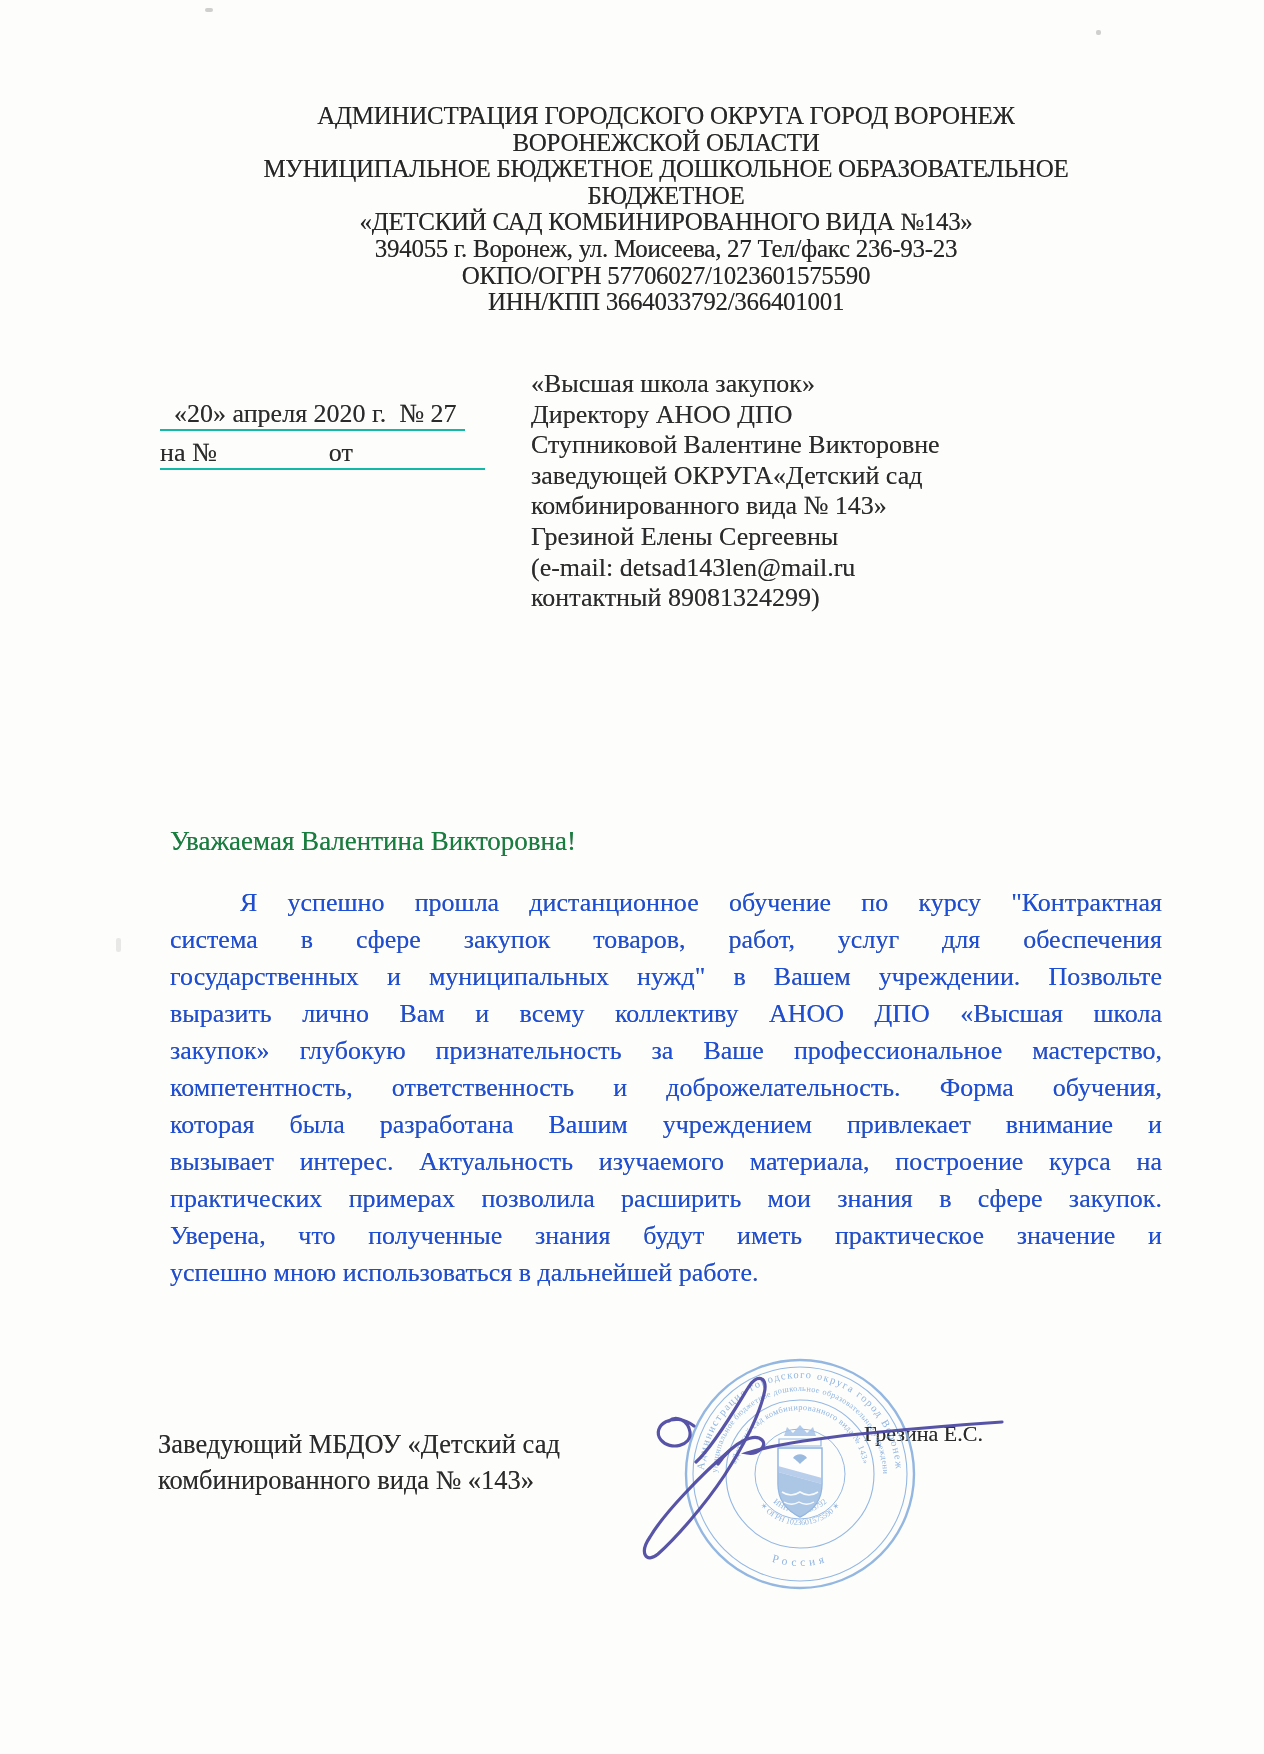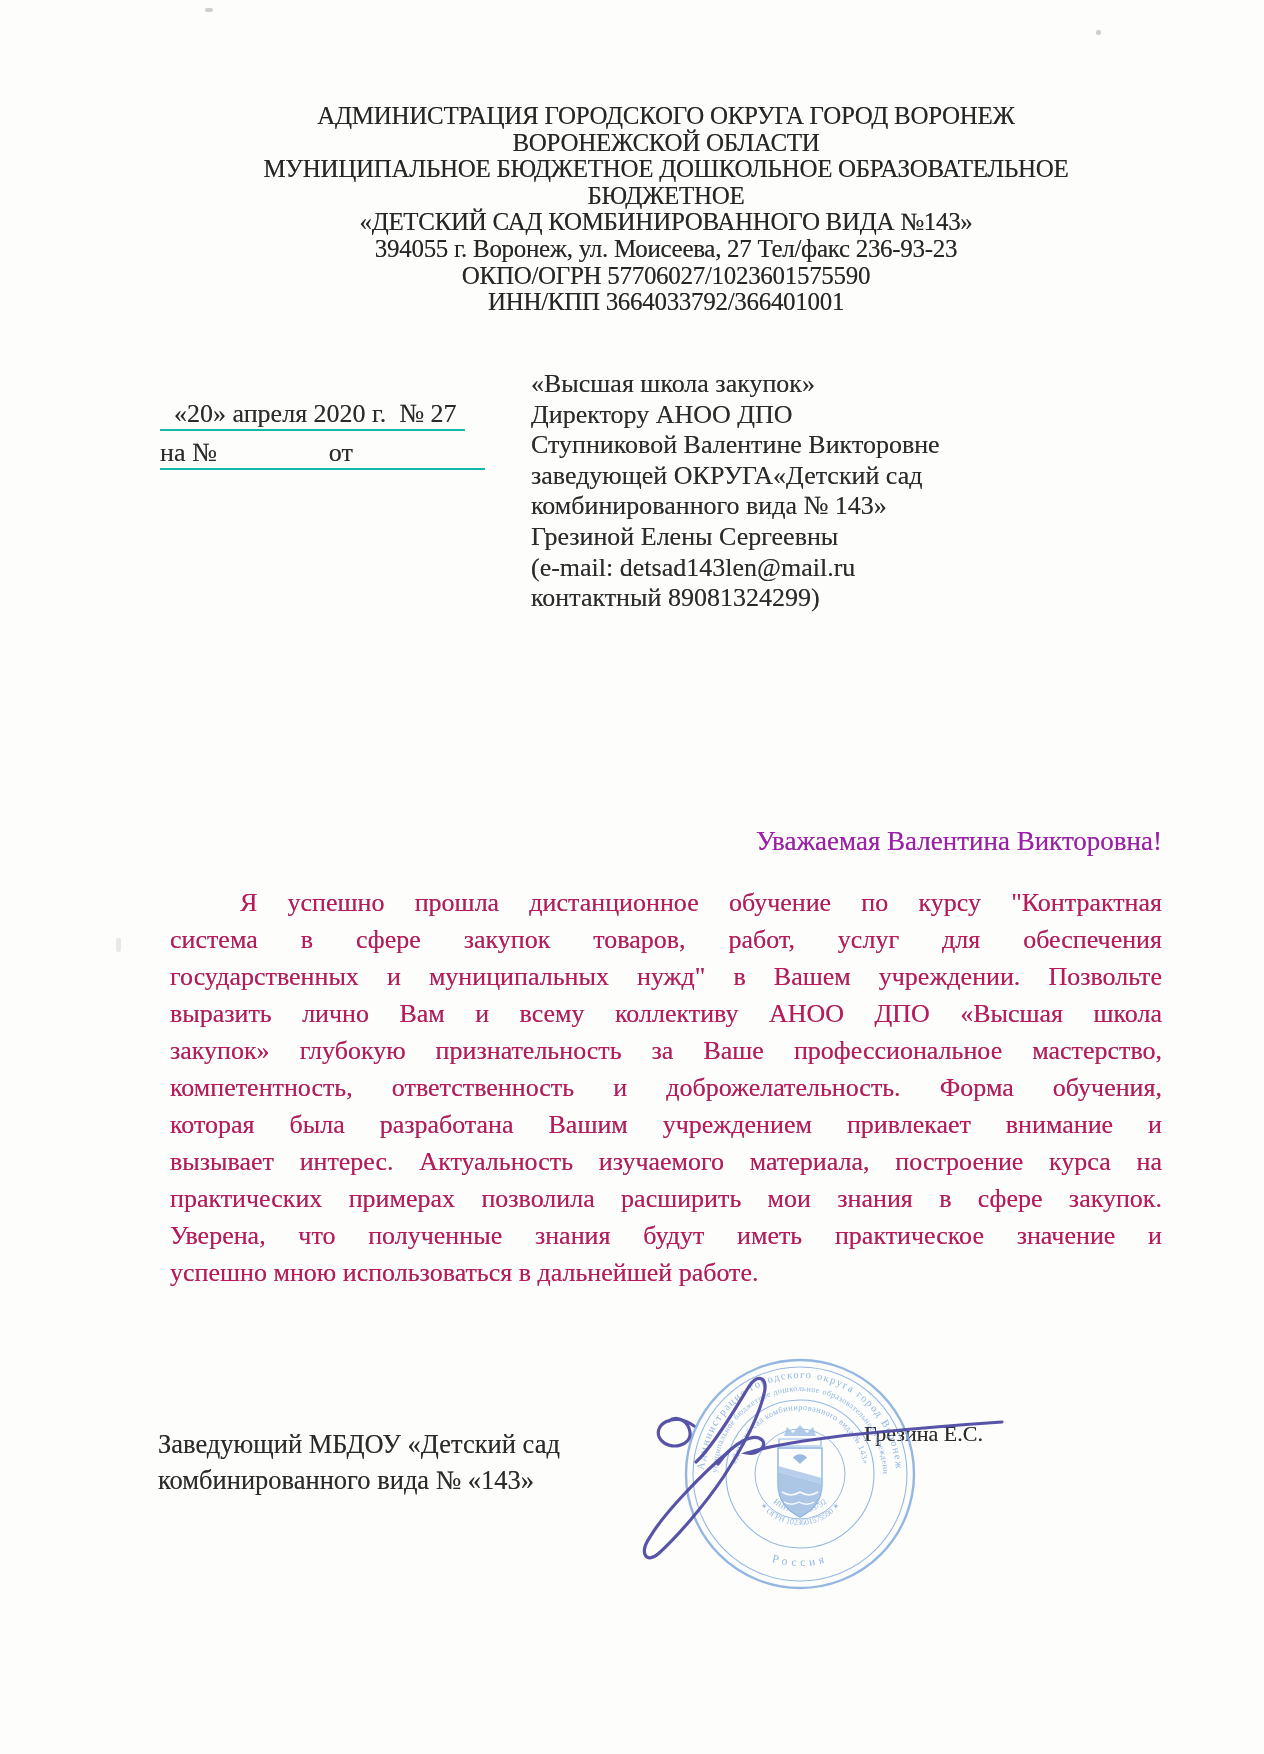--- a/index.html
+++ b/index.html
@@ -18,23 +18,23 @@
     font-size:25px;line-height:26.6px;letter-spacing:-0.3px;color:#262626;}
   
   .refblock{left:160px;top:399px;font-size:26px;color:#2b2b2b;}
   .u-line{border-bottom:2px solid #14b8a6;white-space:pre;display:inline-block;}
   .ref-date{padding-left:14px;padding-right:8px;}
   .ref-line2{margin-top:7px;}
   .gap{display:inline-block;}
   
   .recipient{left:531px;top:369px;width:470px;font-size:26px;line-height:30.6px;color:#2b2b2b;}
   
-  .salutation{left:170px;top:826px;width:992px;text-align:right;font-size:27px;color:#a21caf;}
+  .salutation{left:170px;top:826px;width:992px;text-align:left;font-size:27px;color:#15803d;}
   
-  .bodytext{left:170px;top:884px;width:992px;font-size:26px;line-height:37px;color:#be185d;}
+  .bodytext{left:170px;top:884px;width:992px;font-size:26px;line-height:37px;color:#1d4ed8;}
   .jline{text-align:justify;text-align-last:justify;}
   .jline.first{text-indent:70px;}
   .jline.last{text-align-last:left;}
   
   .closing{left:158px;top:1426px;font-size:26.5px;line-height:36px;color:#2b2b2b;}
   .signer-name{left:864px;top:1421px;font-size:22px;color:#2b2b2b;}
   
   .sealwrap{left:630px;top:1342px;width:430px;height:265px;}
   
   .speck{background:#8a8a86;border-radius:2px;opacity:.4;}

